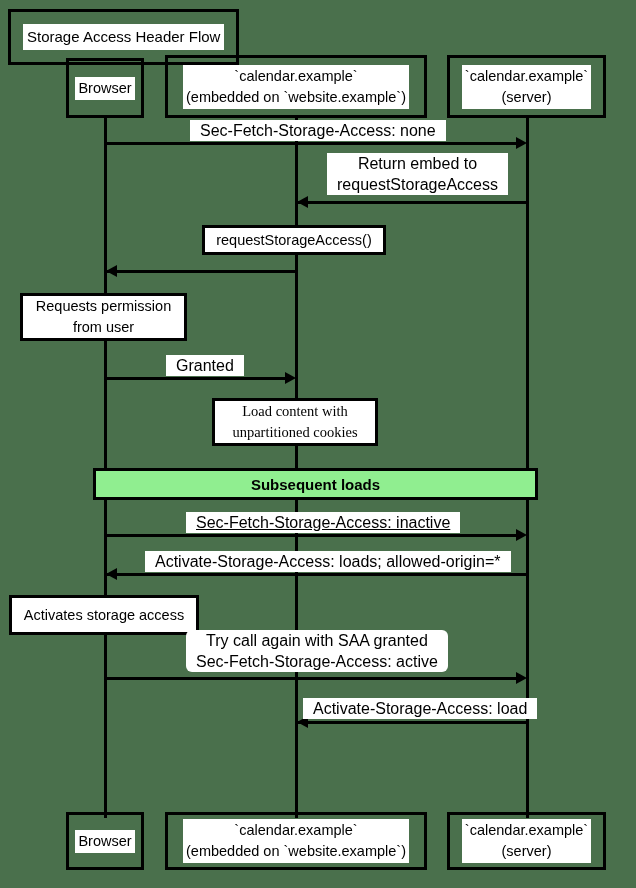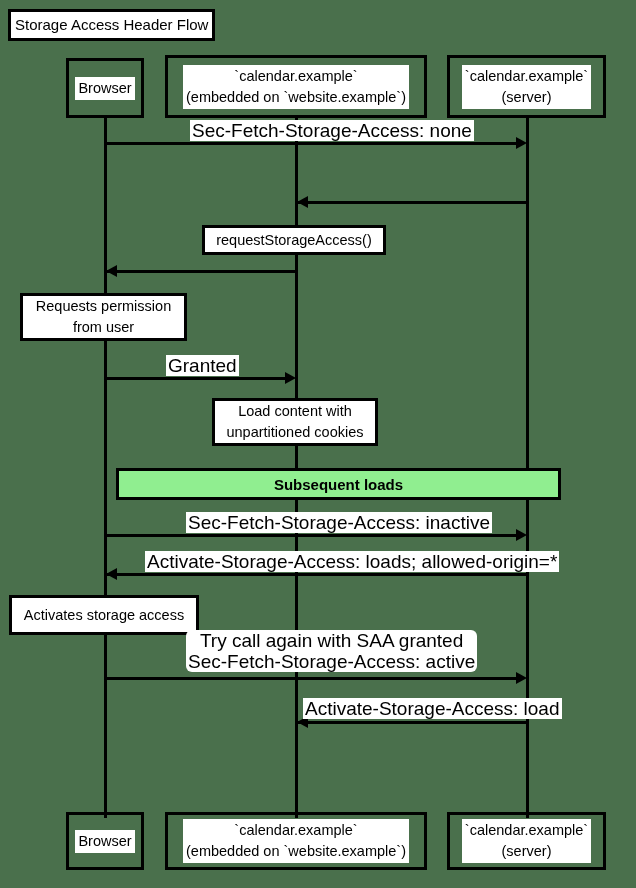--- a/index.html
+++ b/index.html
@@ -14,21 +14,21 @@
     background: #4a704c;
     font-family: "Liberation Sans", sans-serif;
     overflow: hidden;
   }
   
   .title-box {
     position: absolute;
     left: 8px; top: 9px;
     border: 3px solid #000;
     background: transparent;
-    padding: 0;
+    padding: 12px;
   }
   .title-box .title-text {
     display: block;
     background: #fff;
     color: #000;
     font-size: 15px;
     line-height: 22px;
     padding: 2px 4px;
     white-space: nowrap;
   }
@@ -69,25 +69,25 @@
     border-top: 6px solid transparent;
     border-bottom: 6px solid transparent;
   }
   .arrow-head.right { border-left: 11px solid #000; }
   .arrow-head.left  { border-right: 11px solid #000; }
   
   .msg-label {
     position: absolute;
     background: #fff;
     color: #000;
-    font-size: 19px;
+    font-size: 16px;
     line-height: 21px;
     text-align: center;
     white-space: pre;
-    padding: 0 2px;
+    padding: 0 10px;
   }
   
   .note {
     position: absolute;
     border: 3px solid #000;
     background: #fff;
     box-sizing: border-box;
     display: flex;
     align-items: center;
     justify-content: center;
@@ -142,48 +142,50 @@
     <span class="p-label">`calendar.example`
 (server)</span>
   </div>
 
   <div class="msg-line" style="left:105px; top:142px; width:417px;"></div>
   <div class="arrow-head right" style="left:516px; top:137px;"></div>
   <div class="msg-label" style="left:190px; top:120px;">Sec-Fetch-Storage-Access: none</div>
 
   <div class="msg-line" style="left:296px; top:201px; width:231px;"></div>
   <div class="arrow-head left" style="left:297px; top:196px;"></div>
+  <div class="msg-label" style="left:327px; top:153px;">Return embed to
+requestStorageAccess</div>
 
   <div class="msg-line" style="left:105px; top:270px; width:191px;"></div>
   <div class="arrow-head left" style="left:106px; top:265px;"></div>
   <div class="note" style="left:202px; top:225px; width:184px; height:30px;">
     <span class="note-text">requestStorageAccess()</span>
   </div>
 
   <div class="note" style="left:20px; top:293px; width:167px; height:48px;">
     <span class="note-text">Requests permission
 from user</span>
   </div>
 
   <div class="msg-line" style="left:105px; top:377px; width:186px;"></div>
   <div class="arrow-head right" style="left:285px; top:372px;"></div>
   <div class="msg-label" style="left:166px; top:355px;">Granted</div>
 
-  <div class="note" style="left:212px; top:398px; width:166px; height:48px;">
+  <div class="note" style="left:212px; top:398px; width:166px; height:48px;font-family:Liberation Serif, serif;">
     <span class="note-text">Load content with
 unpartitioned cookies</span>
   </div>
 
-  <div class="divider" style="left:93px; top:468px; width:445px; height:32px; background:#90ee90;margin-left:23px;">
+  <div class="divider" style="left:93px; top:468px; width:445px; height:32px; background:#90ee90;">
     <span class="divider-text">Subsequent loads</span>
   </div>
 
   <div class="msg-line" style="left:105px; top:534px; width:417px;"></div>
   <div class="arrow-head right" style="left:516px; top:529px;"></div>
-  <div class="msg-label" style="left:186px; top:512px;">Sec-Fetch-Storage-Access: inactive</div>
+  <div class="msg-label" style="left:186px; top:512px;text-decoration:underline;">Sec-Fetch-Storage-Access: inactive</div>
 
   <div class="msg-line" style="left:105px; top:573px; width:422px;"></div>
   <div class="arrow-head left" style="left:106px; top:568px;"></div>
   <div class="msg-label" style="left:145px; top:551px;">Activate-Storage-Access: loads; allowed-origin=*</div>
 
   <div class="note" style="left:9px; top:595px; width:190px; height:40px;">
     <span class="note-text">Activates storage access</span>
   </div>
 
   <div class="msg-line" style="left:105px; top:677px; width:417px;"></div>

